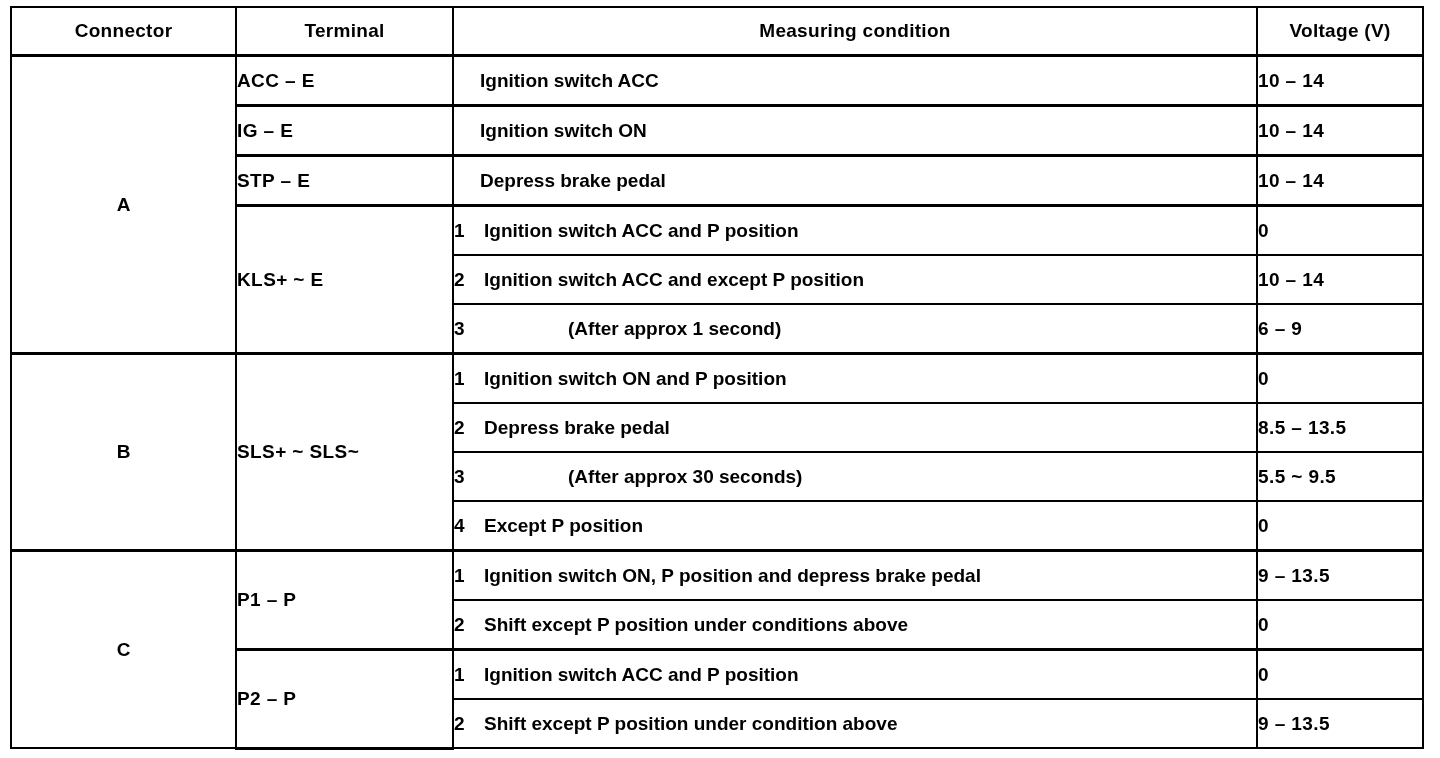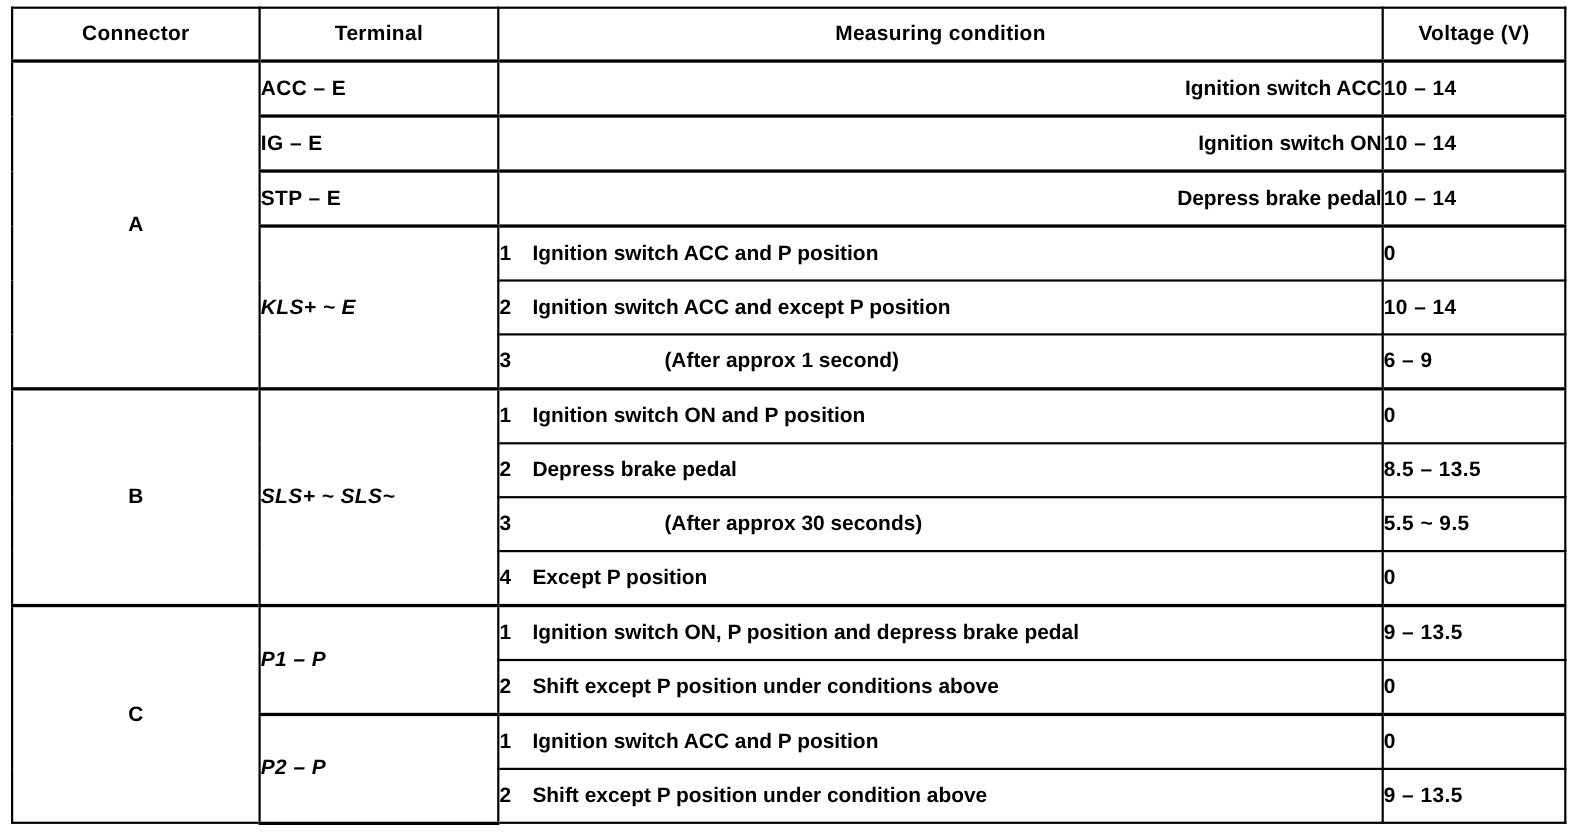--- a/index.html
+++ b/index.html
@@ -63,41 +63,39 @@
   
   td.terminal {
     text-align: left;
     font-size: 19px;
     letter-spacing: 0.4px;
     white-space: nowrap;
   }
   td.terminal.grouped {
     border-top-width: 3px;
     border-bottom-width: 3px;
-    font-style: italic;
   }
   
   td.condition {
     text-align: left;
     padding: 0 0 0 12px;
     font-size: 19px;
     height: 47px;
   }
   td.condition .num {
     display: inline-block;
     width: 30px;
     text-align: left;
   }
   td.condition .txt { display: inline-block; }
   td.condition.indented .txt {
-    margin-left: 120px;
+    margin-left: 84px;
   }
   td.condition.plain {
-    padding-left: 8px;
-    text-align: right;
+    padding-left: 26px;
   }
   
   td.voltage {
     text-align: left;
     font-size: 19px;
     letter-spacing: 0.4px;
     white-space: nowrap;
   }
   
   tr.group-start > td,

